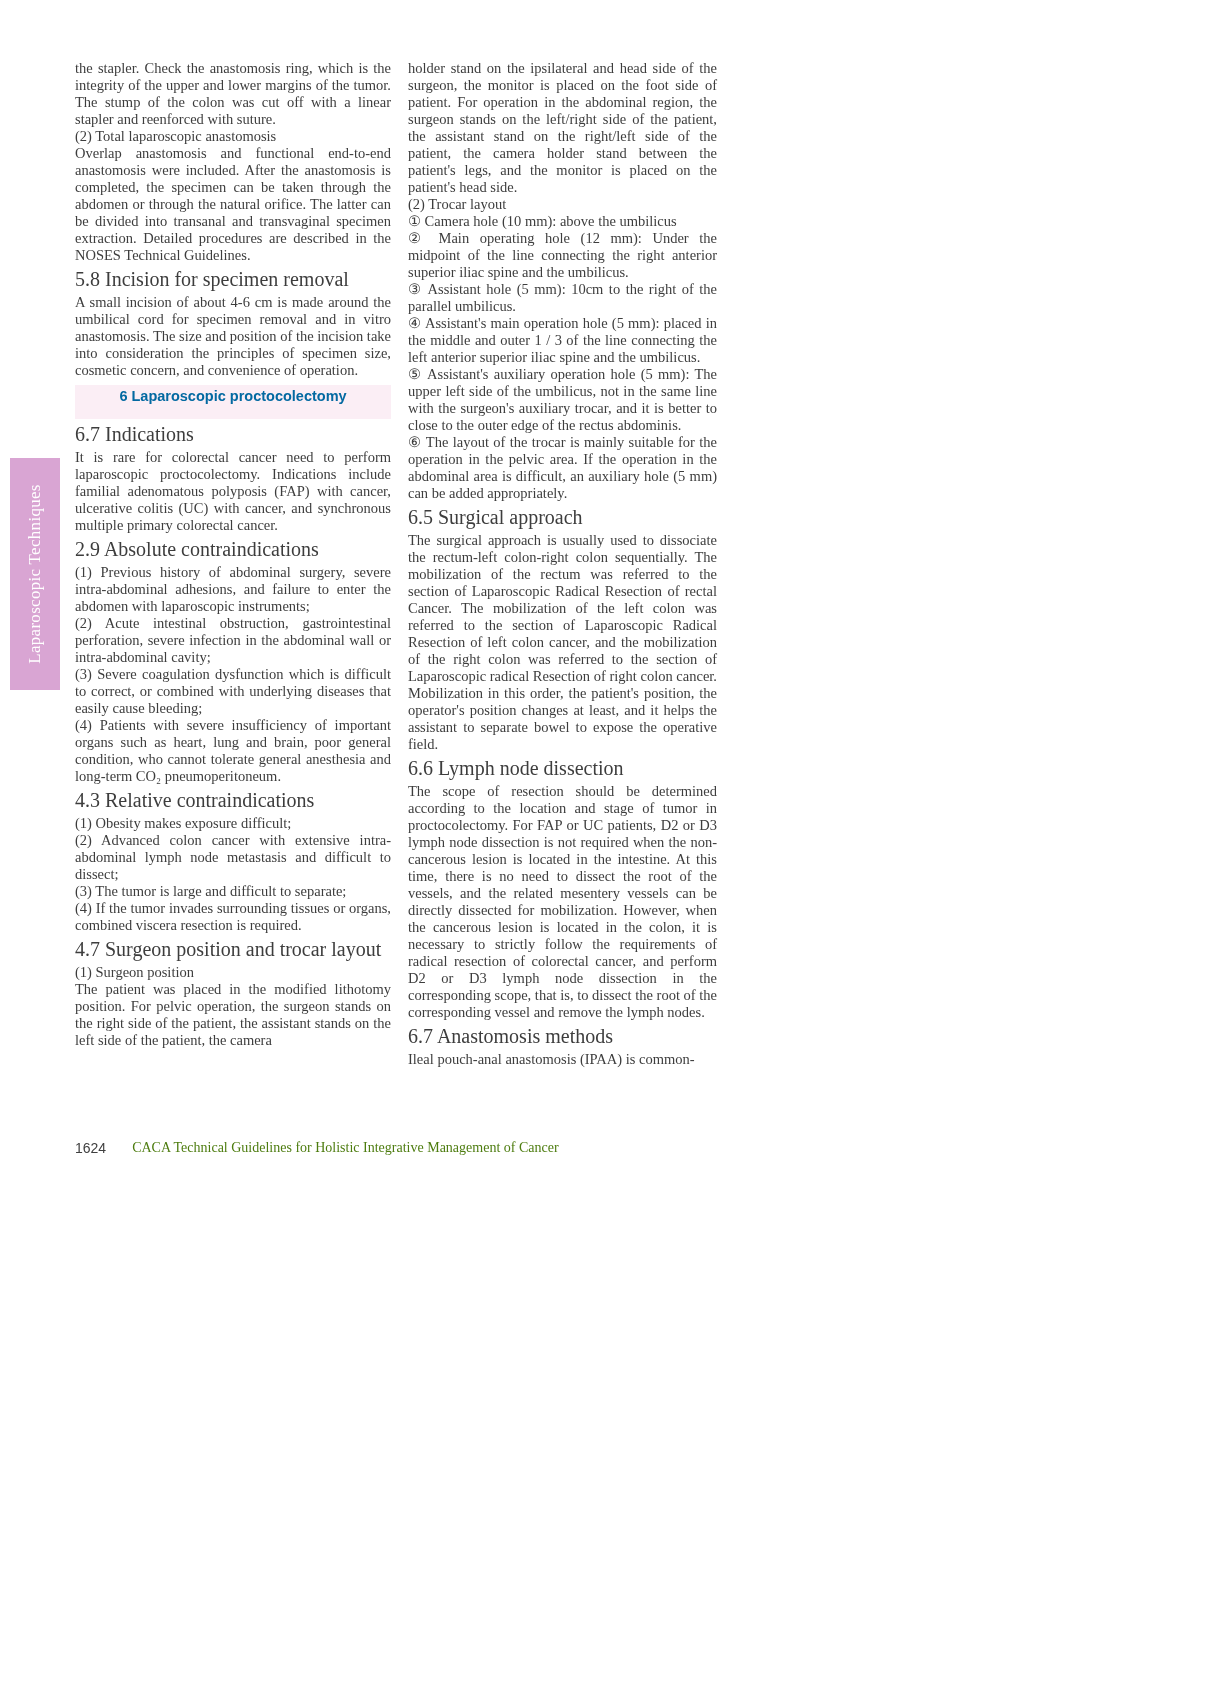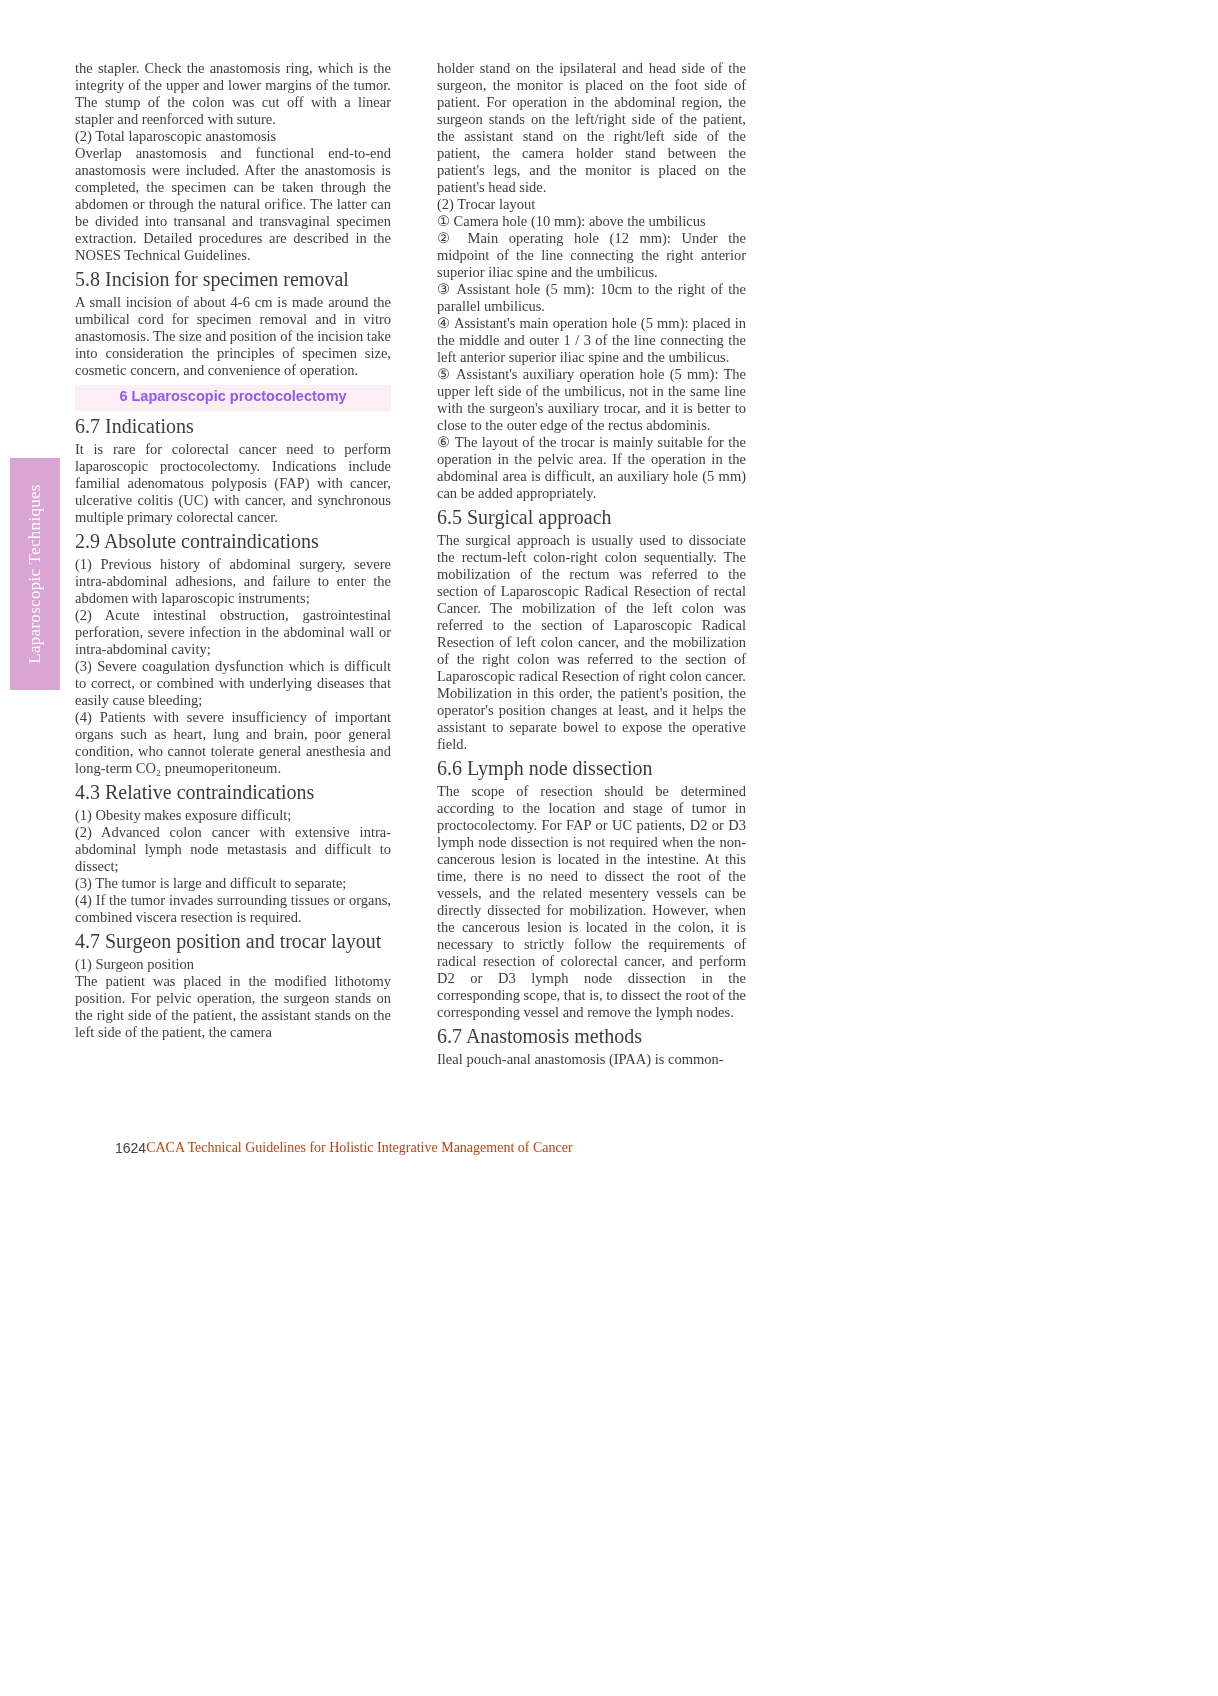--- a/index.html
+++ b/index.html
@@ -31,58 +31,58 @@
     letter-spacing: 0.3px;
     font-family: "Liberation Serif", "DejaVu Serif", serif;
   }
   .col {
     position: absolute;
     top: 60px;
     font-size: 14.5px;
     line-height: 17px;
   }
   .col-left  { left: 75px;  width: 316px; }
-  .col-right { left: 408px; width: 309px; margin-left: 29px; }
+  .col-right { left: 408px; width: 309px; }
   .body {
     margin: 0;
     text-align: justify;
     white-space: pre-line;
   }
   .subhead {
     margin: 7px 0 6px 0;
     font-size: 20px;
     font-weight: normal;
     text-align: left;
   }
   .section-bar {
     margin: 6px 0 5px 0;
-    padding: 3px 0 6px 0;
+    padding: 3px 0 14px 0;
     background: #fbeef5;
-    color: #8b5cf6;
+    color: #0369a1;
     font-family: "Liberation Sans", "DejaVu Sans", sans-serif;
     font-weight: bold;
     font-size: 14.5px;
     text-align: center;
   }
   .footer {
     position: absolute;
     left: 75px;
     top: 1140px;
     display: flex;
     align-items: flex-start;
-    margin-left: 40px;
+    gap: 26px;
   }
   .page-num {
     font-family: "Liberation Sans", "DejaVu Sans", sans-serif;
     font-size: 14px;
     color: #3f3f3f;
   }
   .footer-title {
     font-size: 14px;
-    color: #c2410c;
+    color: #4d7c0f;
   }
 </style>
 </head>
 <body>
 
 <div class="page">
 
   <div class="sidebar-tab">
     <span class="tab-text">Laparoscopic Techniques</span>
   </div>

